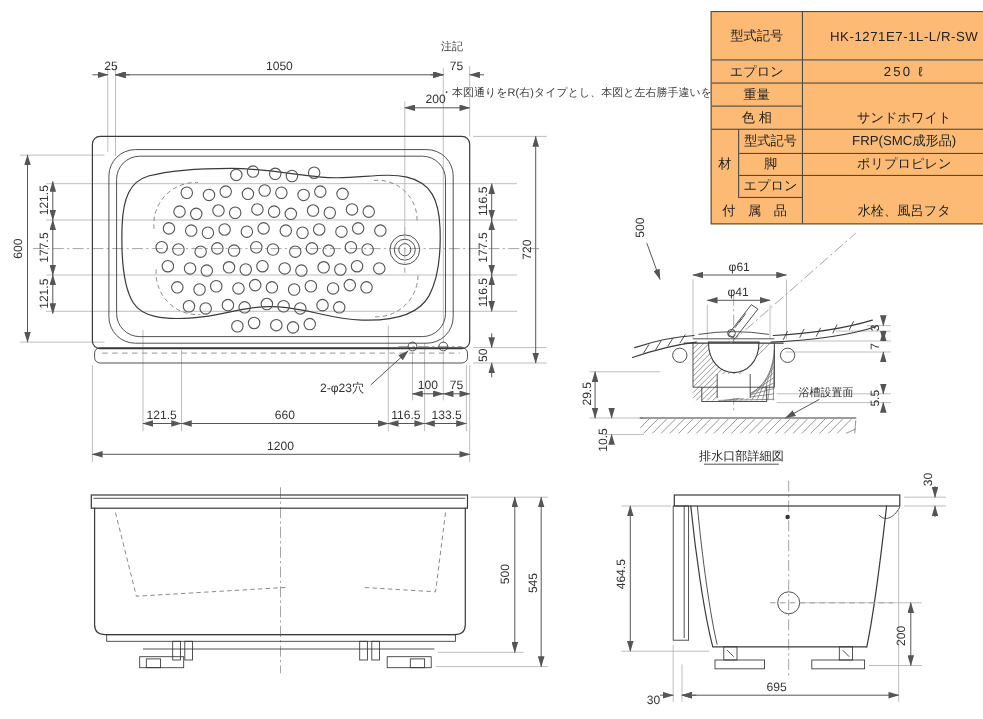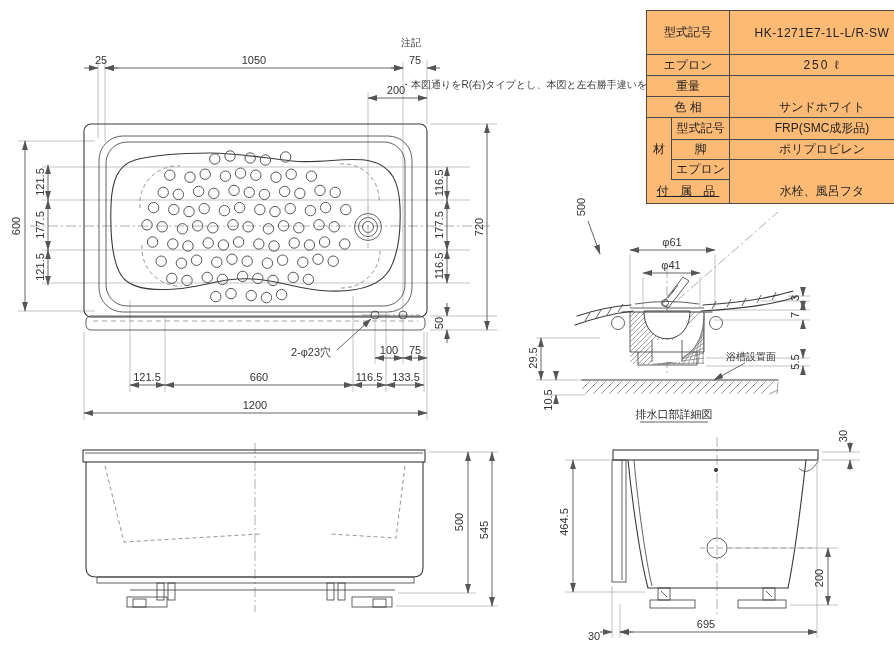--- a/index.html
+++ b/index.html
@@ -15,21 +15,21 @@
             font-size:12px;color:#222;box-sizing:border-box;}
   .bR{border-right:1px solid #4a4a4a;}
   .bB{border-bottom:1px solid #4a4a4a;}
   .lab2{grid-column:1 / span 2;}
   .v-model{font-size:15px;letter-spacing:.5px;}
   .v-num{font-size:15px;letter-spacing:2px;}
   .v-kana{font-size:11px;}
   .v-mat{font-size:13px;}
   .v-leg{font-size:12px;}
   .s-small{font-size:10px;}
-  .sp1{letter-spacing:4px;text-decoration:underline;}
+  .sp1{letter-spacing:4px;}
   
   svg{position:absolute;left:0;top:0;}
   .ln{stroke:#3a3a3a;stroke-width:1.1;fill:none;stroke-linecap:round;}
   .ln2{stroke:#3a3a3a;stroke-width:.8;fill:none;}
   .dim{stroke:#555;stroke-width:.9;fill:none;}
   .ext{stroke:#ababab;stroke-width:.7;fill:none;}
   .cl{stroke:#999;stroke-width:.8;fill:none;stroke-dasharray:10 3 2 3;}
   .dash{stroke:#7a7a7a;stroke-width:.8;fill:none;stroke-dasharray:4 3;}
   .dashl{stroke:#8a8a8a;stroke-width:.8;fill:none;stroke-dasharray:5 4;}
   .dot{stroke:#555;stroke-width:1;fill:none;}

